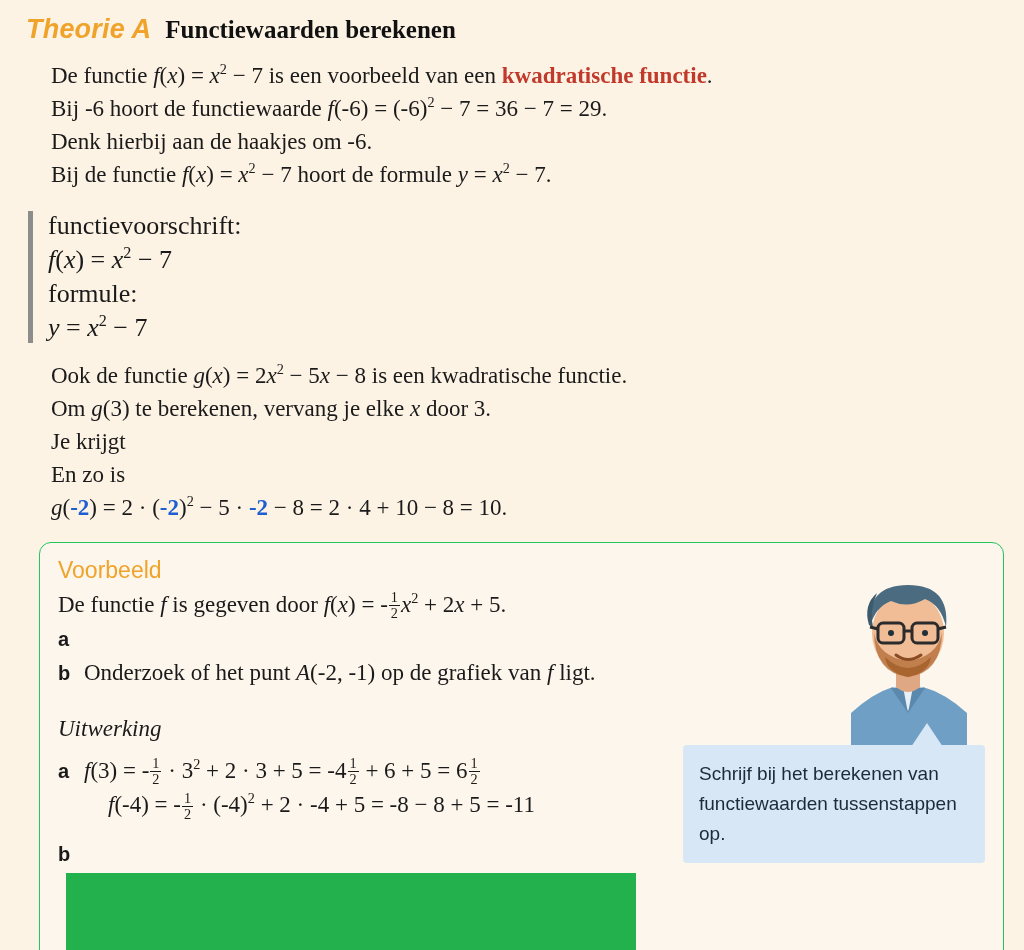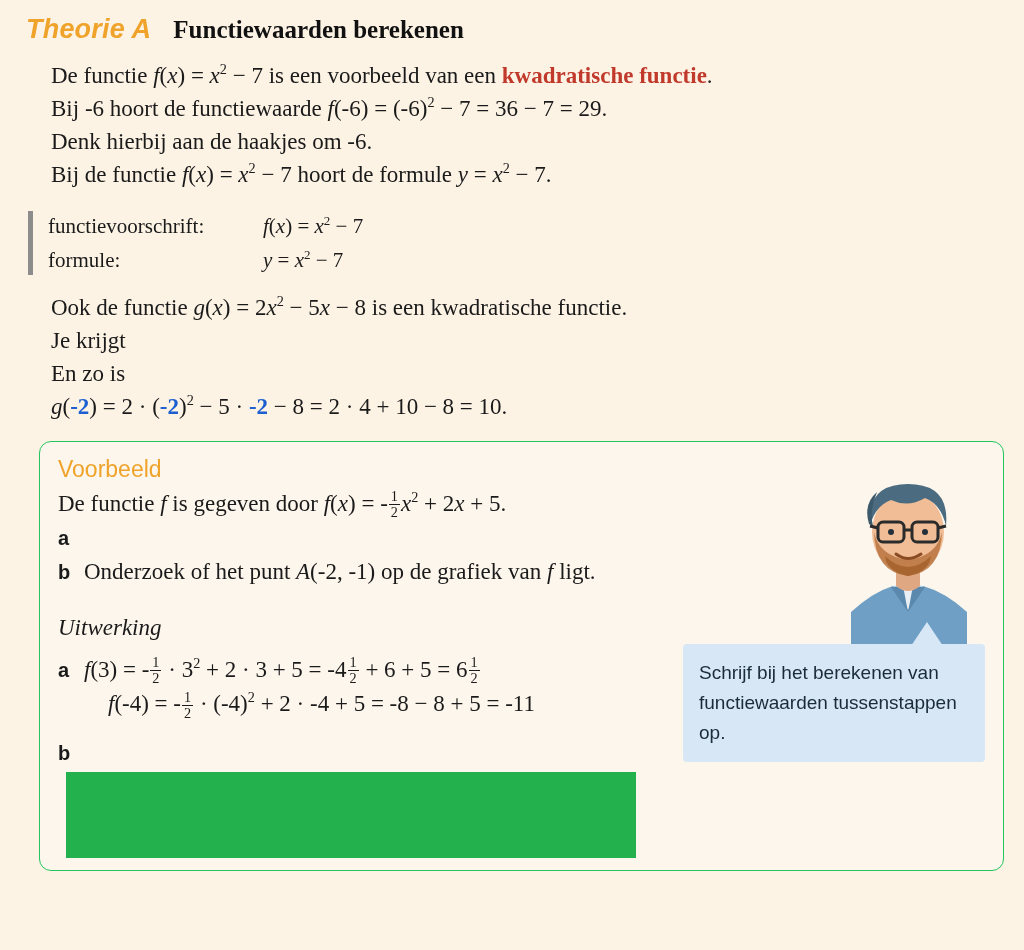--- a/index.html
+++ b/index.html
@@ -19,21 +19,21 @@
     width: 1024px;
     height: 950px;
     box-sizing: border-box;
     padding: 10px 20px 0 26px;
   }
 
   
   .theory-head {
     display: flex;
     align-items: baseline;
-    gap: 22px;
+    gap: 14px;
     margin: 4px 0 14px 0;
   }
   .theory-tag {
     font-family: "Liberation Sans", sans-serif;
     font-weight: bold;
     font-size: 27px;
     color: #f0a32a;
     font-style: italic;
     letter-spacing: .2px;
   }
@@ -67,22 +67,23 @@
     content: "";
     position: absolute;
     left: -6px;
     top: 2px;
     bottom: 2px;
     width: 5px;
     background: #8c8c8c;
   }
   .defrow {
     display: flex;
-    font-size: 21px;
+    font-size: 26px;
     line-height: 34px;
+    flex-direction: column;
   }
   .defrow .lbl { width: 215px; }
 
   
   .voorbeeld {
     position: relative;
     margin: 18px 0 0 13px;
     background: #fdf6ec;
     border: 1px solid #22c55e;
     border-radius: 12px;
@@ -205,20 +206,23 @@
     <div class="defrow">
       <span class="lbl">formule:</span>
       <span><i class="v">y</i> = <i class="v">x</i><sup>2</sup> − 7</span>
     </div>
   </div>
 
   <div class="blk">
     <div class="ln">
       Ook de functie <i class="v">g</i>(<i class="v">x</i>) = 2<i class="v">x</i><sup>2</sup> − 5<i class="v">x</i> − 8 is een kwadratische functie.
     </div>
+    <div class="ln">
+      Om <i class="v">g</i>(3) te berekenen, vervang je elke <i class="v">x</i> door 3.
+    </div>
     <div class="ln">Je krijgt</div>
     <div class="ln">En zo is</div>
     <div class="ln">
       <i class="v">g</i>(<span class="blue">-2</span>) = 2 · (<span class="blue">-2</span>)<sup>2</sup> − 5 · <span class="blue">-2</span> − 8 = 2 · 4 + 10 − 8 = 10.
     </div>
   </div>
 
   <div class="voorbeeld">
     <div class="vb-title">Voorbeeld</div>
 

